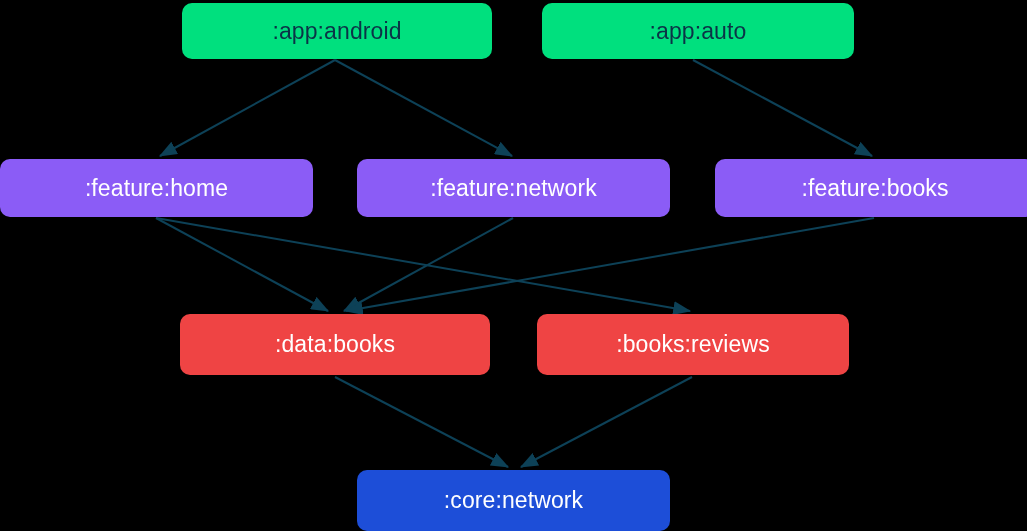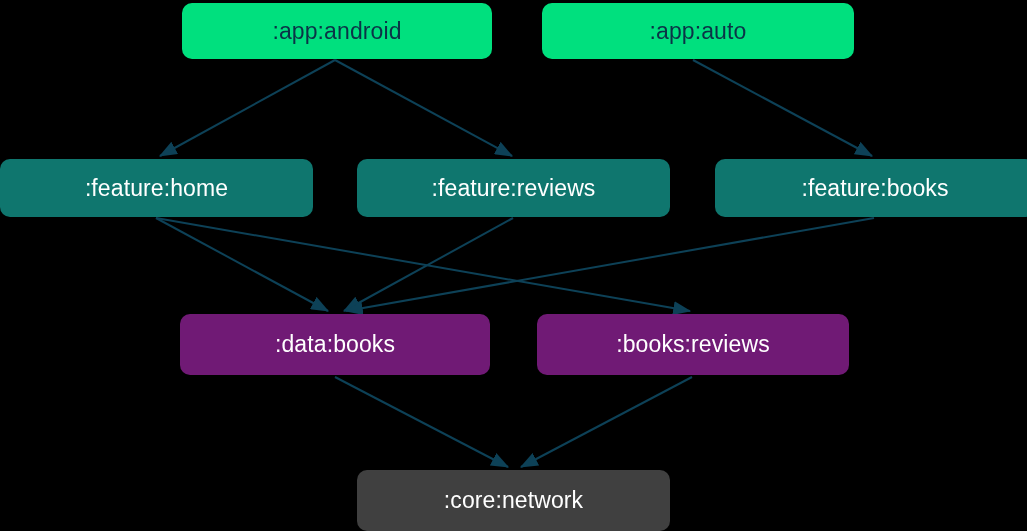--- a/index.html
+++ b/index.html
@@ -37,29 +37,29 @@
     z-index: 2;
   }
   .node-label {
     display: block;
   }
   .node.app {
     background: #00e07e;
     color: #0b3347;
   }
   .node.feature {
-    background: #0f766e;
+    background: #8b5cf6;
     color: #ffffff;
   }
   .node.data {
-    background: #701a75;
+    background: #ef4444;
     color: #ffffff;
   }
   .node.core {
-    background: #404040;
+    background: #1d4ed8;
     color: #ffffff;
   }
 </style>
 </head>
 <body>
 
 <div id="canvas">
 
   <svg id="edge-layer" width="1027" height="531" viewBox="0 0 1027 531" xmlns="http://www.w3.org/2000/svg">
     <defs>
@@ -84,21 +84,21 @@
       <div class="node app" style="left: 182px; top: 3px; width: 310px; height: 56px;">
         <span class="node-label">:app:android</span>
       </div>
       <div class="node app" style="left: 542px; top: 3px; width: 312px; height: 56px;">
         <span class="node-label">:app:auto</span>
       </div>
       <div class="node feature" style="left: 0px; top: 159px; width: 313px; height: 58px;">
         <span class="node-label">:feature:home</span>
       </div>
       <div class="node feature" style="left: 357px; top: 159px; width: 313px; height: 58px;">
-        <span class="node-label">:feature:reviews</span>
+        <span class="node-label">:feature:network</span>
       </div>
       <div class="node feature" style="left: 715px; top: 159px; width: 320px; height: 58px;">
         <span class="node-label">:feature:books</span>
       </div>
       <div class="node data" style="left: 180px; top: 314px; width: 310px; height: 61px;">
         <span class="node-label">:data:books</span>
       </div>
       <div class="node data" style="left: 537px; top: 314px; width: 312px; height: 61px;">
         <span class="node-label">:books:reviews</span>
       </div>

